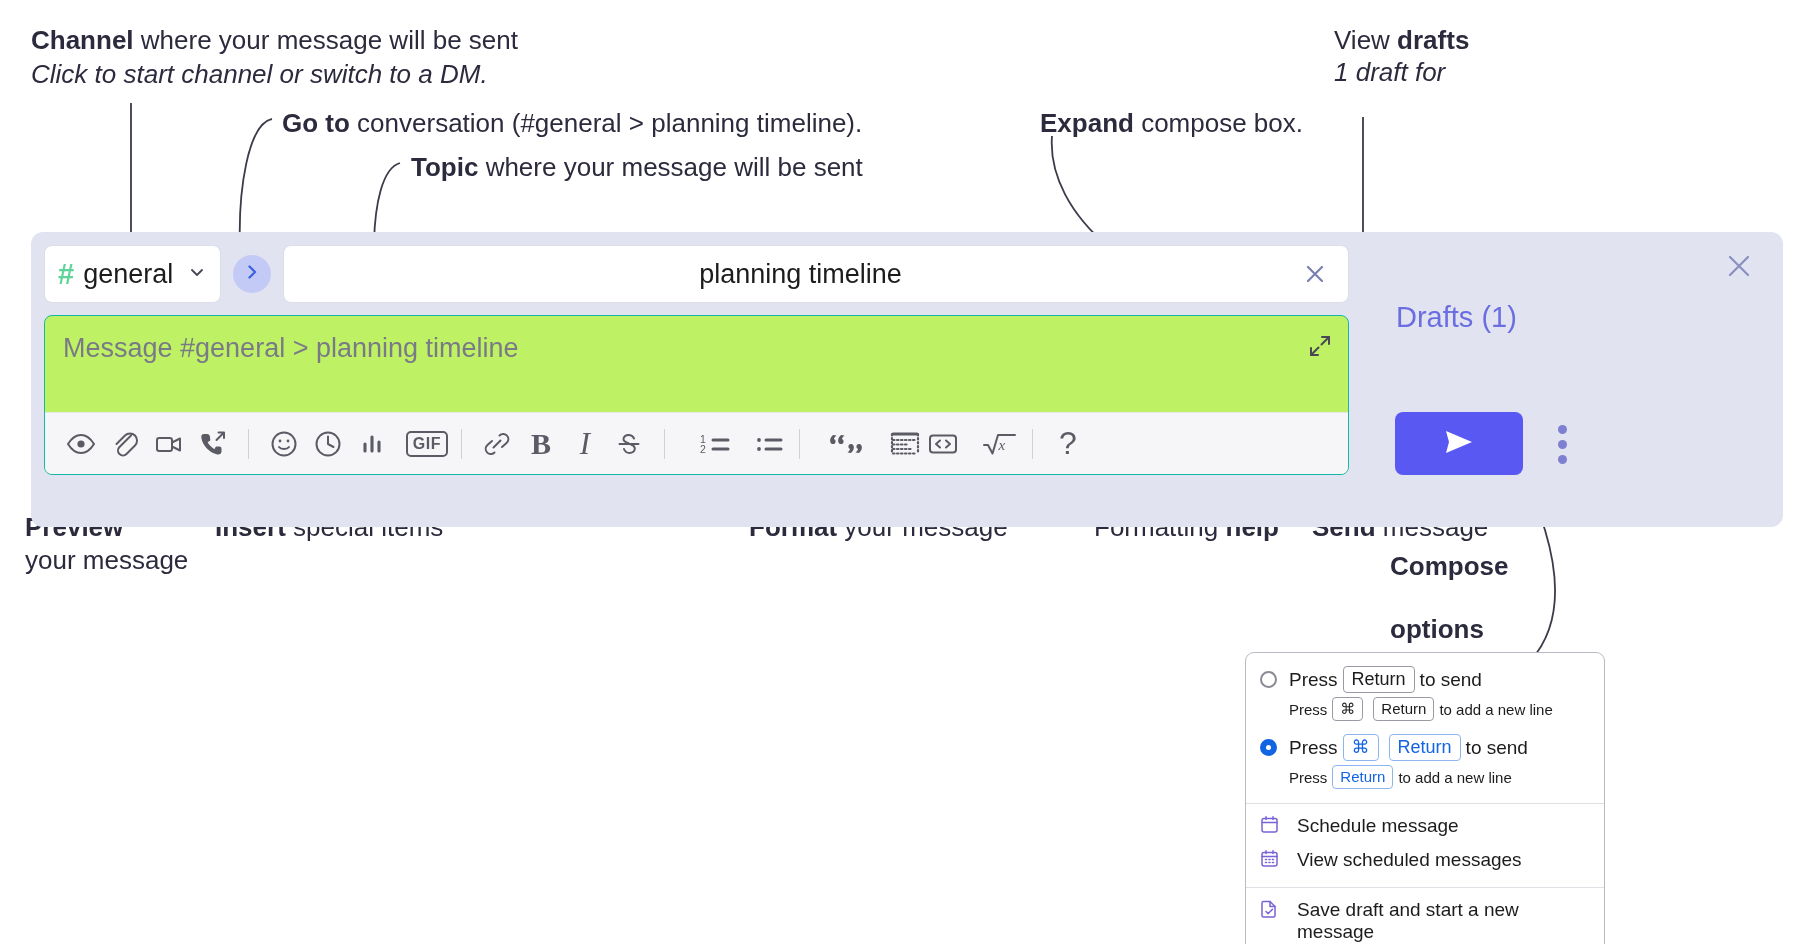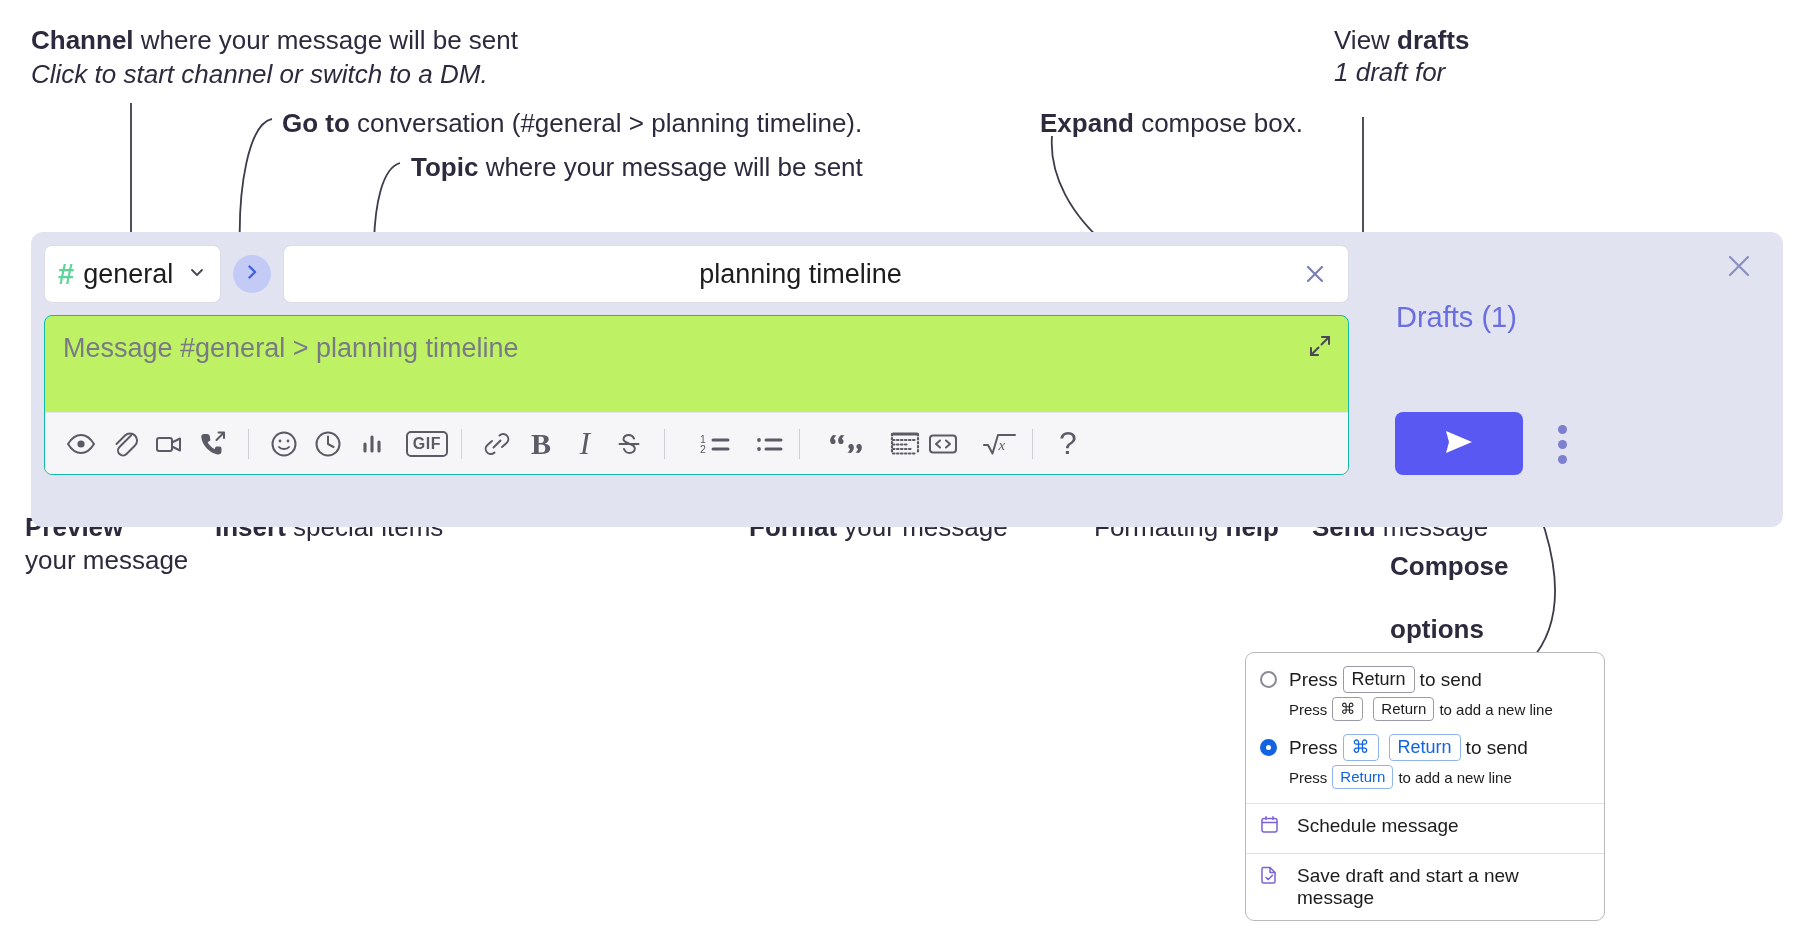--- a/index.html
+++ b/index.html
@@ -548,20 +548,32 @@
         <svg width="19" height="19" viewBox="0 0 19 19" fill="none" stroke="#7b63d6" stroke-width="1.5" stroke-linecap="round">
           <rect x="2" y="3.5" width="15" height="13.5" rx="2"></rect>
           <path d="M2 7.5 L17 7.5"></path>
             <path d="M6 1.8 L6 4.5"></path>
             <path d="M13 1.8 L13 4.5"></path>
         </svg>
       </span>
       <span>Schedule message</span>
     </div>
 
+    <div class="mi">
+      <span>
+        <svg width="19" height="19" viewBox="0 0 19 19" fill="none" stroke="#7b63d6" stroke-width="1.5" stroke-linecap="round">
+          <rect x="2" y="3.5" width="15" height="13.5" rx="2"></rect>
+          <path d="M2 7.5 L17 7.5"></path>
+            <path d="M6 1.8 L6 4.5"></path>
+            <path d="M13 1.8 L13 4.5"></path>
+          <path d="M5.5 10.5 h1 M9 10.5 h1 M12.5 10.5 h1 M5.5 13.5 h1 M9 13.5 h1 M12.5 13.5 h1" stroke-width="1.6"></path>
+        </svg>
+      </span>
+      <span>View scheduled messages</span>
+    </div>
 
     <div class="menu-div"></div>
 
     <div class="mi" style="padding-bottom:9px;">
       <span>
         <svg width="19" height="19" viewBox="0 0 19 19" fill="none" stroke="#7b63d6" stroke-width="1.5" stroke-linecap="round" stroke-linejoin="round">
           <path d="M3 2.5 h7 l5 5 v9 a1.5 1.5 0 0 1 -1.5 1.5 h-10 a1.5 1.5 0 0 1 -1.5 -1.5 v-12.5 a1.5 1.5 0 0 1 1.5 -1.5 z"></path>
           <path d="M10 2.5 L10 7.5 L15 7.5"></path>
           <path d="M6 12.5 L8.3 14.6 L12.5 10.2"></path>
         </svg>

